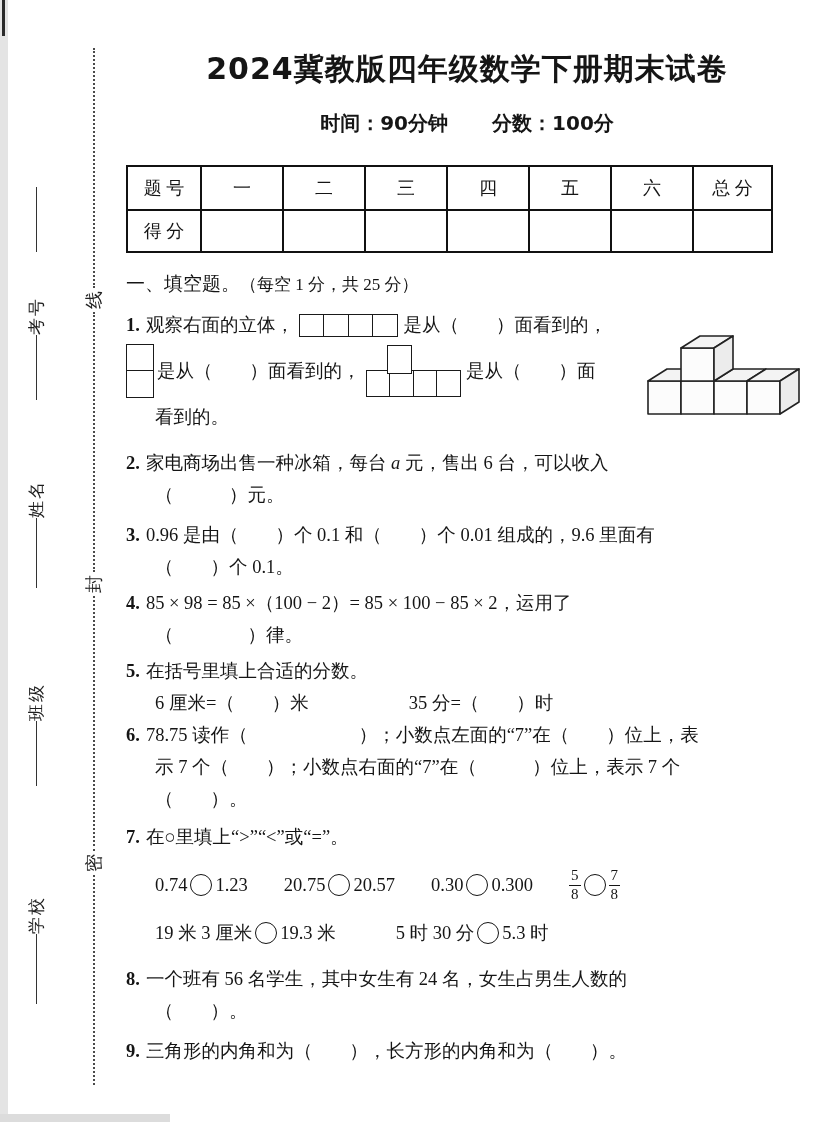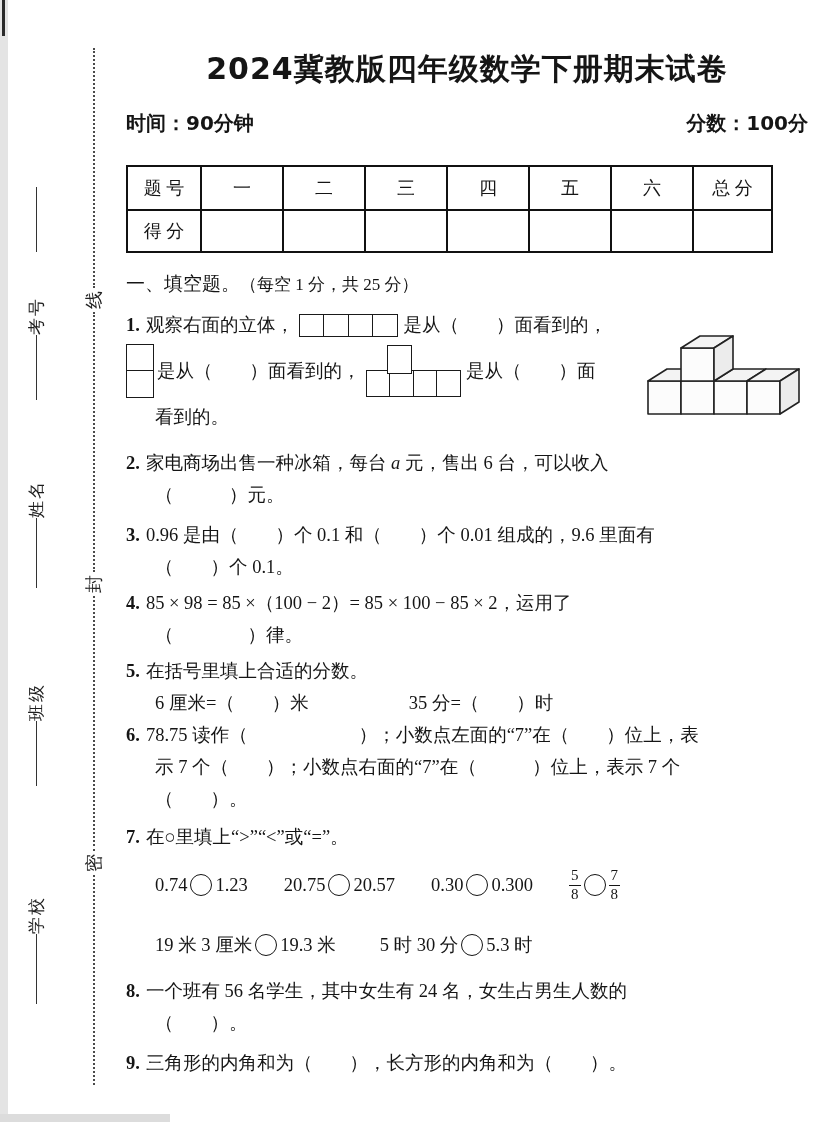--- a/index.html
+++ b/index.html
@@ -23,21 +23,21 @@
   .seal-inner{position:absolute;left:0;top:0;width:1031px;height:44px;
       transform-origin:22px 22px;transform:rotate(-90deg) translateX(-1041px);
       display:flex;align-items:center;}
   .s-dots{display:inline-block;height:0;border-top:2px dotted #4a4a4a;flex:none;}
   .s-char{font-size:18px;color:#222;padding:0 3px;flex:none;white-space:nowrap;}
 
   
   .main{position:absolute;left:126px;top:0;width:682px;}
   .title{margin-top:50px;text-align:center;font-family:"DejaVu Sans","Liberation Sans",sans-serif;
          font-weight:bold;font-size:30px;letter-spacing:1px;line-height:38px;}
-  .meta{margin-top:22px;display:flex;justify-content:space-between;gap:44px;
+  .meta{margin-top:22px;display:flex;justify-content:center;gap:44px;
         font-family:"DejaVu Sans","Liberation Sans",sans-serif;font-weight:bold;font-size:20px;}
 
   table.score{margin-top:28px;border-collapse:collapse;width:645px;font-size:18px;table-layout:fixed;}
   table.score td{border:2px solid #111;text-align:center;padding:0;}
   table.score tr.r1 td{height:42px;}
   table.score tr.r2 td{height:40px;}
 
   .section{margin-top:18px;font-size:18px;white-space:nowrap;}
   .sec-title{font-family:"DejaVu Sans","Liberation Sans",sans-serif;font-weight:normal;font-size:19px;}
   .sec-note{font-size:17px;}
@@ -60,22 +60,22 @@
   .cellB{width:26px;height:26px;border:1.5px solid #1a1a1a;margin-top:-1.5px;background:#fff;}
   .cellB:first-child{margin-top:0;}
   .tshape{position:relative;display:inline-block;padding-top:25px;margin:0 5px;flex:none;}
   .trow{display:flex;}
   .cellC{width:23px;height:25px;border:1.5px solid #1a1a1a;margin-left:-1.5px;background:#fff;box-sizing:content-box;}
   .cellC:first-child{margin-left:0;}
   .ttop{position:absolute;top:0;left:21.5px;width:23px;height:26.5px;border:1.5px solid #1a1a1a;background:#fff;}
 
   
   .q5row{display:flex;gap:100px;padding-left:29px;}
-  .q7row1{display:flex;align-items:center;gap:36px;padding-left:29px;margin:8px 0 20px;height:48px;}
-  .q7row2{display:flex;gap:44px;padding-left:29px;margin-top:4px;}
+  .q7row1{display:flex;align-items:center;gap:36px;padding-left:29px;margin:8px 0 8px;height:48px;}
+  .q7row2{display:flex;gap:60px;padding-left:29px;margin-top:4px;}
   .cmp{display:flex;align-items:center;white-space:nowrap;}
   .circle{width:20px;height:20px;border:1.7px solid #151515;border-radius:50%;margin:0 3px;flex:none;background:#fff;}
   .frac{display:inline-flex;flex-direction:column;align-items:center;font-size:15px;line-height:1.15;}
   .frac .den{border-top:1.5px solid #151515;padding:0 2px;}
   .frac .num{padding:0 2px;}
 </style>
 </head>
 <body>
 
 <div id="page">

